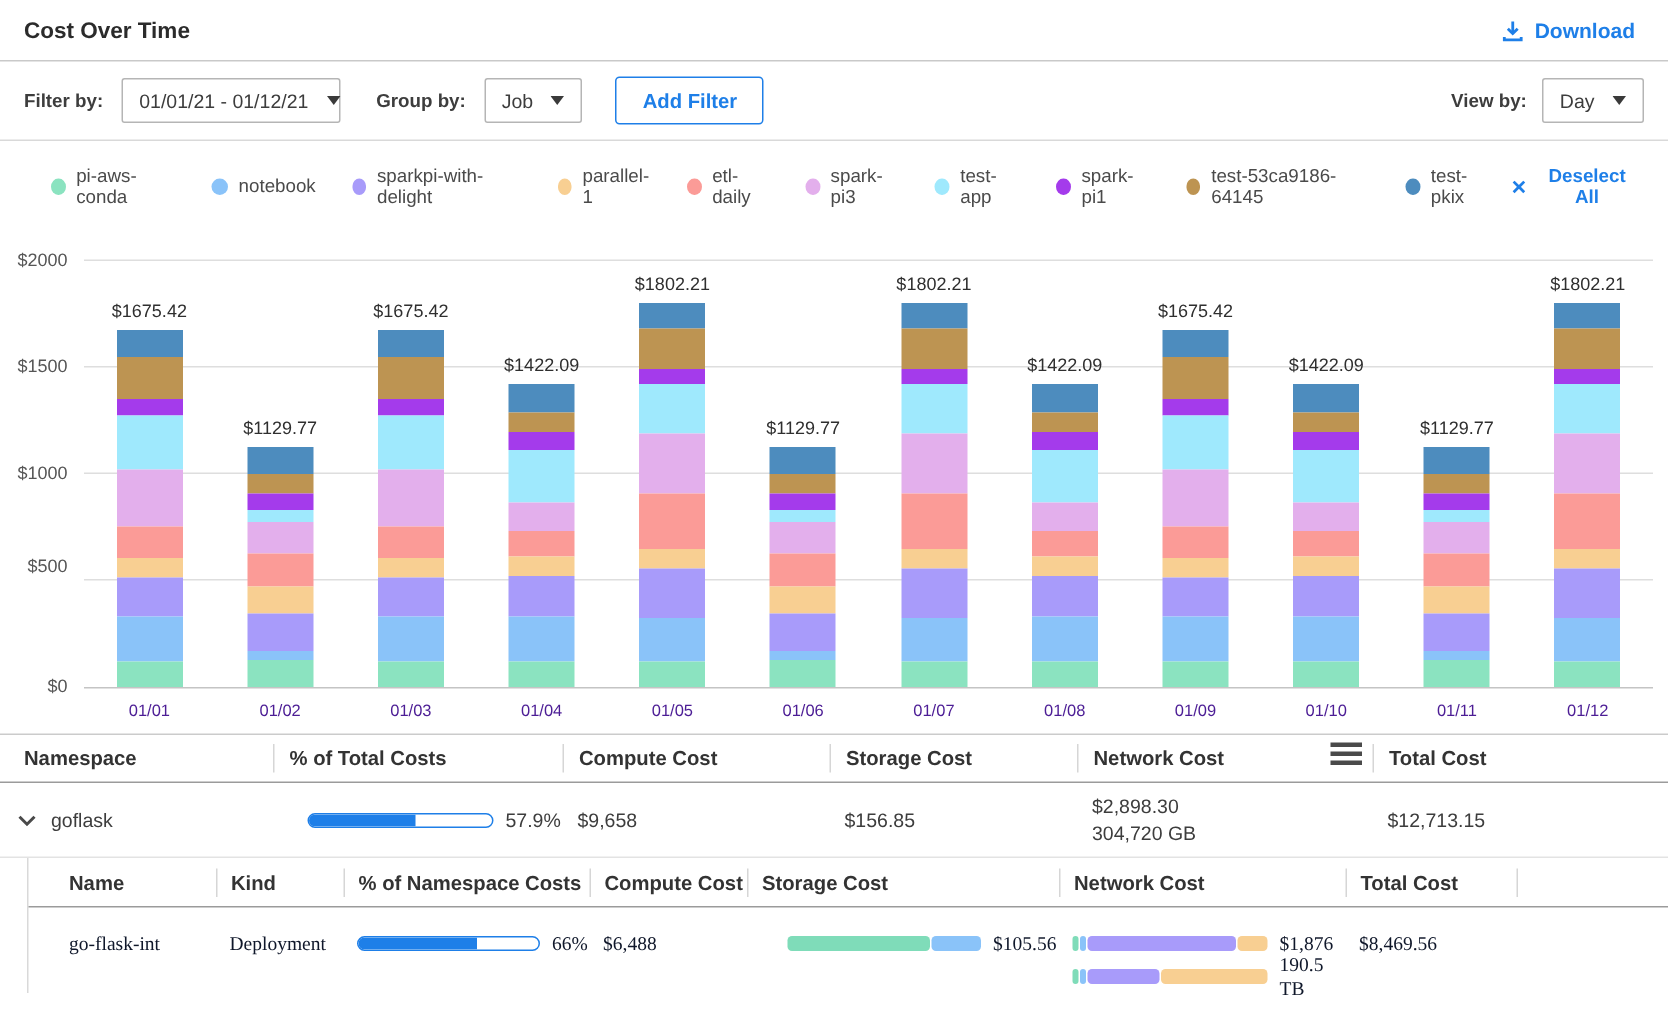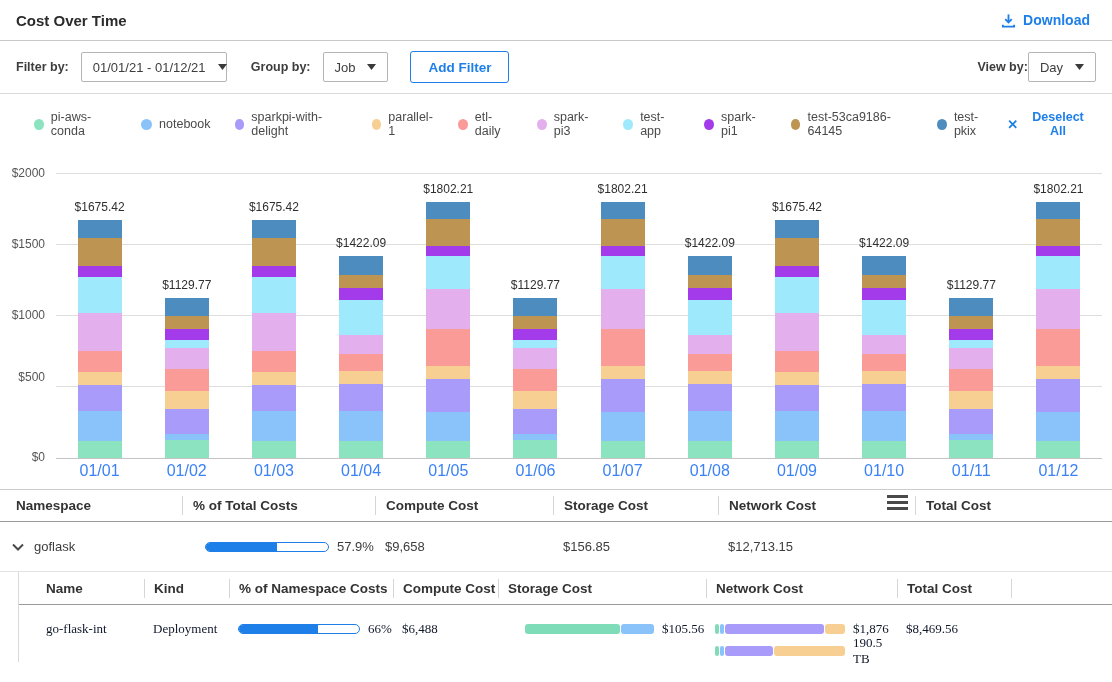--- a/index.html
+++ b/index.html
@@ -18,21 +18,21 @@
   
   .filterbar{height:53px;display:flex;align-items:center;padding:0 16px;
     border-bottom:1px solid #d9d9d9;gap:12px;}
   .flabel{font-size:12.5px;font-weight:bold;color:#3d3d3d;white-space:nowrap;}
   .selectbox{height:30px;border:1px solid #b5b5b5;border-radius:2px;display:flex;
     align-items:center;gap:12px;padding:0 11px;font-size:13px;color:#3d3d3d;
     background:#fff;cursor:pointer;white-space:nowrap;}
   .addfilter{height:32px;border:1px solid var(--accent);border-radius:3px;
     color:var(--accent);font-weight:bold;font-size:13.5px;padding:0 17px;
     background:#fff;margin-left:10px;cursor:pointer;}
-  .viewby{margin-left:auto;display:flex;align-items:center;}
+  .viewby{margin-left:auto;display:flex;align-items:center;gap:10px;}
   .caret{flex:0 0 auto;}
   
   .legendbar{display:flex;align-items:center;padding:15px 16px 10px 34px;
     font-size:12.5px;color:#4a4a4a;}
   #legend-items{display:flex;align-items:center;gap:24px;}
   .litem{display:flex;align-items:center;gap:7px;cursor:pointer;}
   .dot{width:11px;height:11px;border-radius:50%;}
   .deselect{display:flex;align-items:center;gap:8px;color:var(--accent);
     font-weight:bold;font-size:12.5px;background:none;border:none;cursor:pointer;margin-left:6px;}
   .xglyph{font-size:13px;font-weight:bold;line-height:1;}
@@ -40,21 +40,21 @@
   .chart{margin:26px 10px 0 56px;}
   .plot{position:relative;height:284px;border-bottom:1px solid #c4c4c4;
     display:flex;align-items:flex-end;}
   .gridline{position:absolute;left:0;right:0;height:1px;background:#dedede;}
   .ytick{position:absolute;right:calc(100% + 11px);font-size:12px;color:#565656;
     transform:translateY(6px);white-space:nowrap;}
   .bargroup{flex:1;height:100%;display:flex;flex-direction:column;
     justify-content:flex-end;align-items:center;position:relative;z-index:1;}
   .barlabel{font-size:12px;color:#2f2f2f;margin-bottom:6px;white-space:nowrap;}
   .stack{width:44px;display:flex;flex-direction:column-reverse;}
-  .xtick{position:absolute;bottom:-22px;font-size:16px;color:#3b82f6;}
+  .xtick{position:absolute;bottom:-22px;font-size:11px;color:#4c1d95;}
   
   .tables{margin-top:30px;font-size:13px;}
   .thead,.trow{display:grid;grid-template-columns:182px 193px 178px 165px 197px 1fr;}
   .thead{border-top:1px solid #cbcbcb;border-bottom:1px solid #9b9b9b;height:33px;
     align-items:center;font-weight:bold;font-size:13.5px;color:#333;}
   .th{display:flex;align-items:center;height:19px;padding-left:10px;
     border-left:1px solid #d6d6d6;position:relative;}
   .th.first{border-left:none;padding-left:16px;}
   .hamb{position:absolute;right:7px;top:-1px;display:flex;flex-direction:column;
     gap:3.5px;cursor:pointer;}
@@ -405,20 +405,24 @@
       <span>goflask</span>
     </div>
     <div class="td pct-cell">
       <span class="pctbar">
           <span class="pctfill" style="width: 57.9%;"></span>
         </span>
       <span>57.9%</span>
     </div>
     <div class="td">$9,658</div>
     <div class="td">$156.85</div>
+    <div class="td two-line">
+      <div>$2,898.30</div>
+      <div>304,720 GB</div>
+    </div>
     <div class="td">$12,713.15</div>
   </div>
 
   <div class="inner">
     <div class="ithead">
       <div class="ith first">Name</div>
       <div class="ith">Kind</div>
       <div class="ith">% of Namespace Costs</div>
       <div class="ith">Compute Cost</div>
       <div class="ith">Storage Cost</div>

